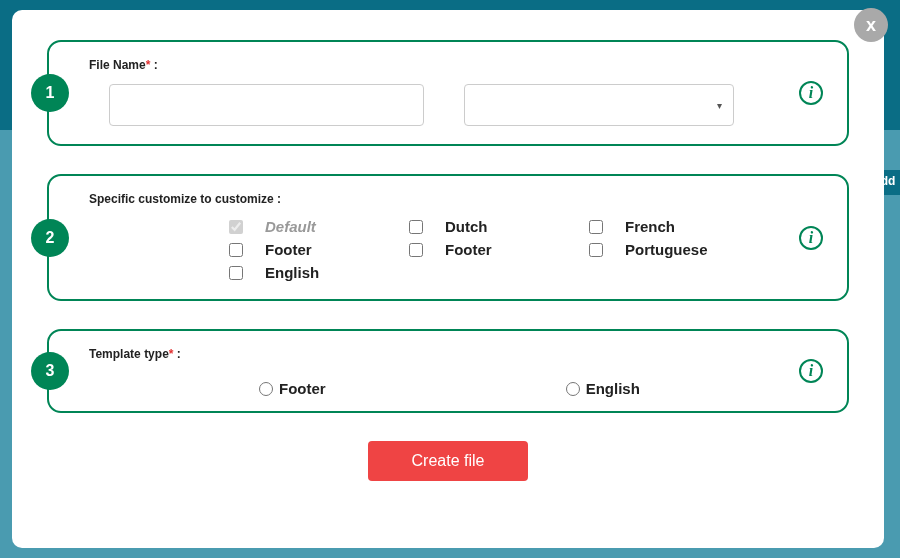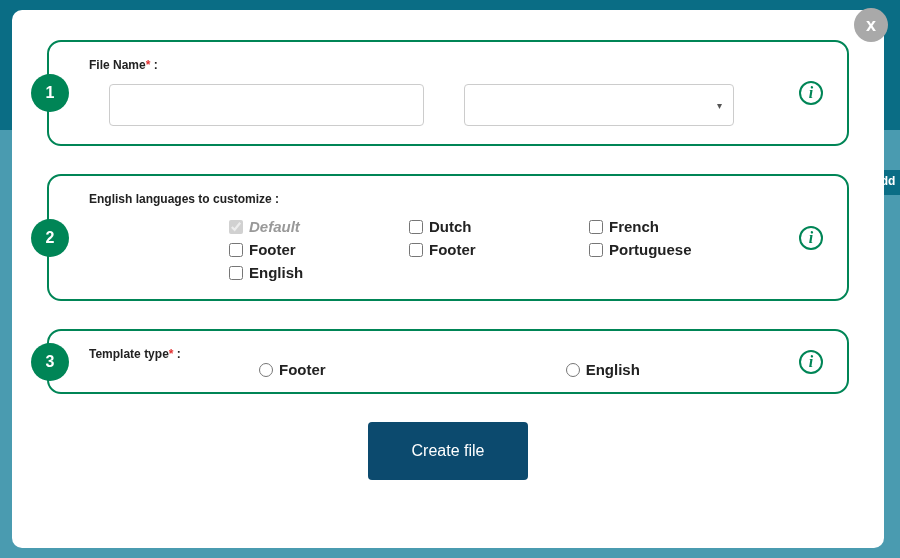--- a/index.html
+++ b/index.html
@@ -165,21 +165,21 @@
       display: grid;
       grid-template-columns: 170px 170px 160px;
       column-gap: 10px;
       row-gap: 6px;
       padding-left: 140px;
       padding-right: 60px;
     }
     .lang-item {
       display: flex;
       align-items: center;
-      gap: 6px;
+      gap: 22px;
       font-size: 15px;
       font-weight: bold;
       color: #222;
     }
     .lang-item.default-item {
       color: #999;
       font-style: italic;
     }
     .lang-item input[type="checkbox"] {
       width: 14px;
@@ -199,33 +199,33 @@
       font-weight: bold;
       color: #222;
     }
     .type-item input[type="radio"] {
       width: 14px;
       height: 14px;
     }
     .create-btn {
       display: block;
       margin: 4px auto;
-      background: #0c4a6e;
+      background: #ef4444;
       color: #fff;
       border: none;
       border-radius: 4px;
-      padding: 20px 44px;
+      padding: 11px 44px;
       font-size: 16px;
       cursor: pointer;
     }
     .section-3 {
       padding-bottom: 14px;
     }
     .section-3 .section-label {
-      margin-bottom: 0;
+      margin-bottom: 19px;
     }
   </style>
 </head>
 <body>
 
 <div class="backdrop">
   <div class="backdrop-top"></div>
   <div class="backdrop-add">Add</div>
 </div>
 
@@ -243,21 +243,21 @@
         <select class="select-input">
           <option></option>
         </select>
       </div>
     </div>
     <div class="info-icon">i</div>
   </div>
 
   <div class="section">
     <div class="section-badge">2</div>
-    <div class="section-label">English languages to customize :</div>
+    <div class="section-label">Specific customize to customize :</div>
     <div class="lang-grid">
       <label class="lang-item default-item">
         <input type="checkbox" checked="" disabled="" style="">
         <span>Default</span>
       </label>
       <label class="lang-item">
         <input type="checkbox" style="">
         <span>Dutch</span>
       </label>
       <label class="lang-item">

